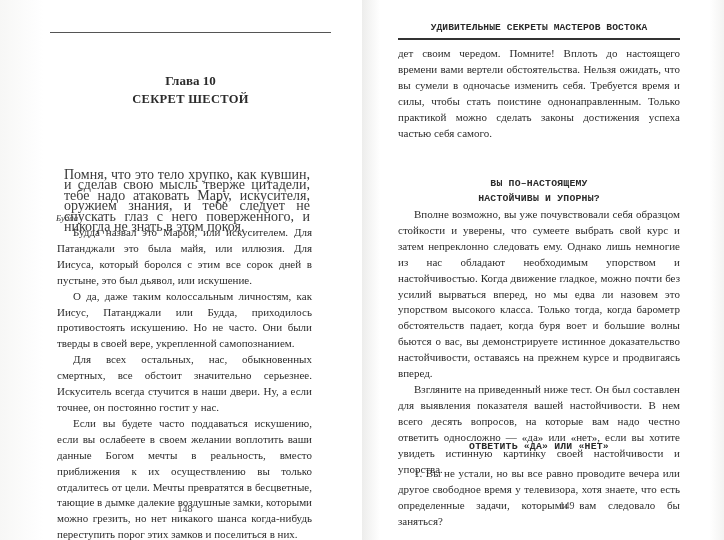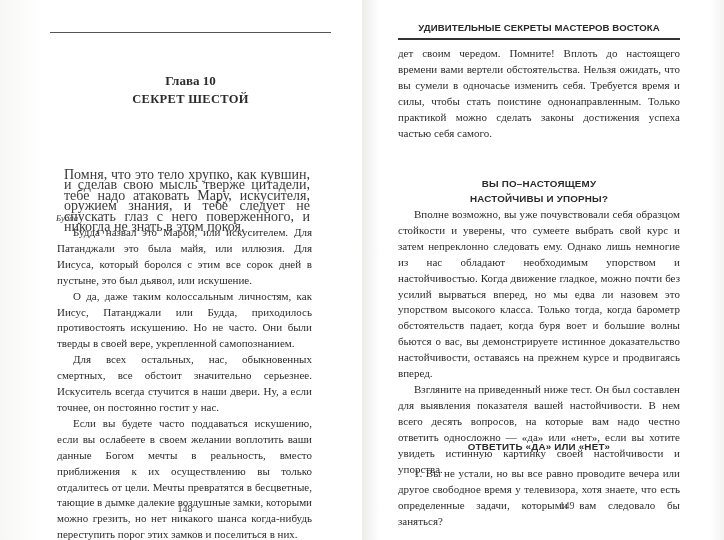--- a/index.html
+++ b/index.html
@@ -45,30 +45,30 @@
   .body-text p { margin: 0; text-indent: 16px; }
   .body-text p.no-indent { text-indent: 0; }
   .left-body { left: 57px; top: 225px; width: 255px; }
   .page-num {
     position: absolute; font-size: 10px; color: #444; width: 40px; text-align: center;
   }
   .pn-left { left: 165px; top: 503px; }
   .pn-right { left: 185px; top: 500px; }
   .running-head {
     position: absolute; left: 36px; top: 22px; width: 282px; text-align: center;
-    font-family: Liberation Sans, sans-serif; font-weight: bold;
+    font-family: Liberation Mono, monospace; font-weight: bold;
     font-size: 9.6px; letter-spacing: 0.1px; color: #2b2b2b;
   }
   .rule-top-right {
     position: absolute; left: 36px; top: 38px; width: 282px; height: 1.5px; background: #333;
   }
   .right-body-1 { left: 36px; top: 46px; width: 282px; }
   .section-head {
     position: absolute; left: 36px; width: 282px; text-align: center;
-    font-family: Liberation Sans, sans-serif; font-weight: bold;
+    font-family: Liberation Mono, monospace; font-weight: bold;
     font-size: 9.8px; line-height: 15px; color: #2b2b2b; letter-spacing: 0.2px;
   }
   .sh-1 { top: 176px; }
   .right-body-2 { left: 36px; top: 207px; width: 282px; }
   .sh-2 { top: 439px; }
   .right-body-3 { left: 36px; top: 466px; width: 282px; }
 </style>
 </head>
 <body>
 

